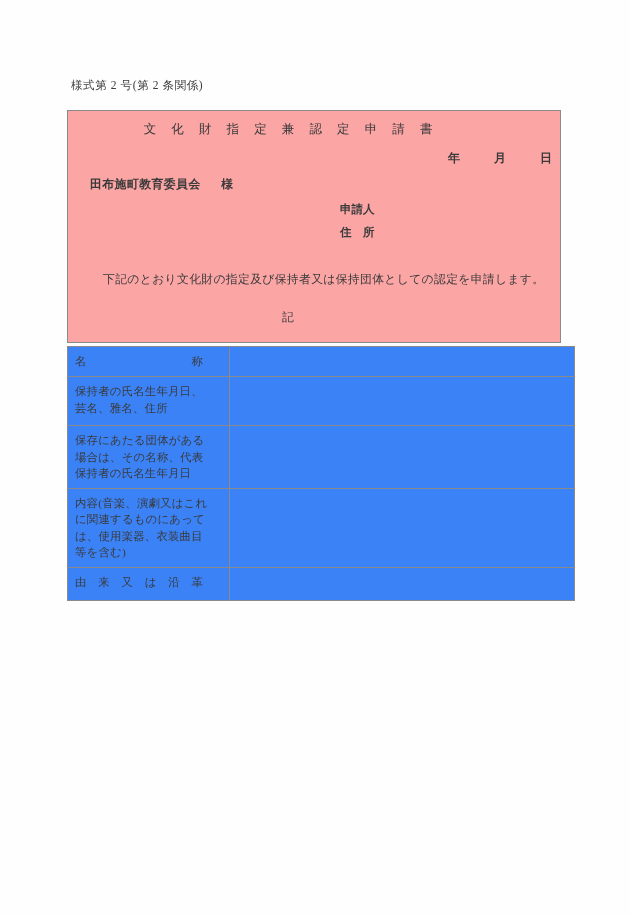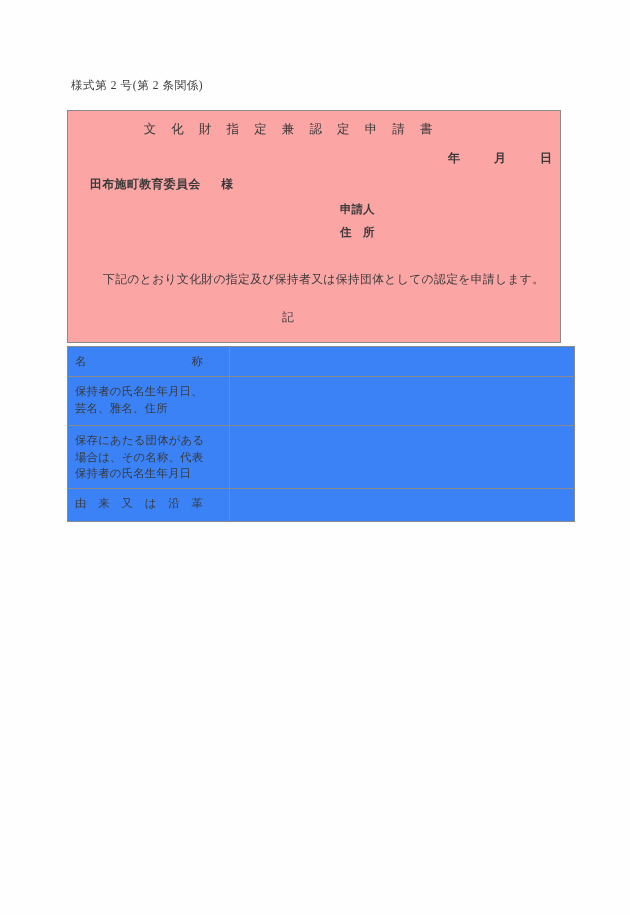--- a/index.html
+++ b/index.html
@@ -224,20 +224,29 @@
 
       <tr class="r-group">
         <td class="label">
           <span class="lines">保存にあたる団体がある</span>
           <span class="lines">場合は、その名称、代表</span>
           <span class="lines">保持者の氏名生年月日</span>
         </td>
         <td class="value"></td>
       </tr>
 
+      <tr class="r-content">
+        <td class="label">
+          <span class="lines">内容(音楽、演劇又はこれ</span>
+          <span class="lines">に関連するものにあって</span>
+          <span class="lines">は、使用楽器、衣装曲目</span>
+          <span class="lines">等を含む)</span>
+        </td>
+        <td class="value"></td>
+      </tr>
 
       <tr class="r-origin">
         <td class="label">
           <span class="justify">由来又は沿革</span>
         </td>
         <td class="value"></td>
       </tr>
 
     </tbody>
   </table>

